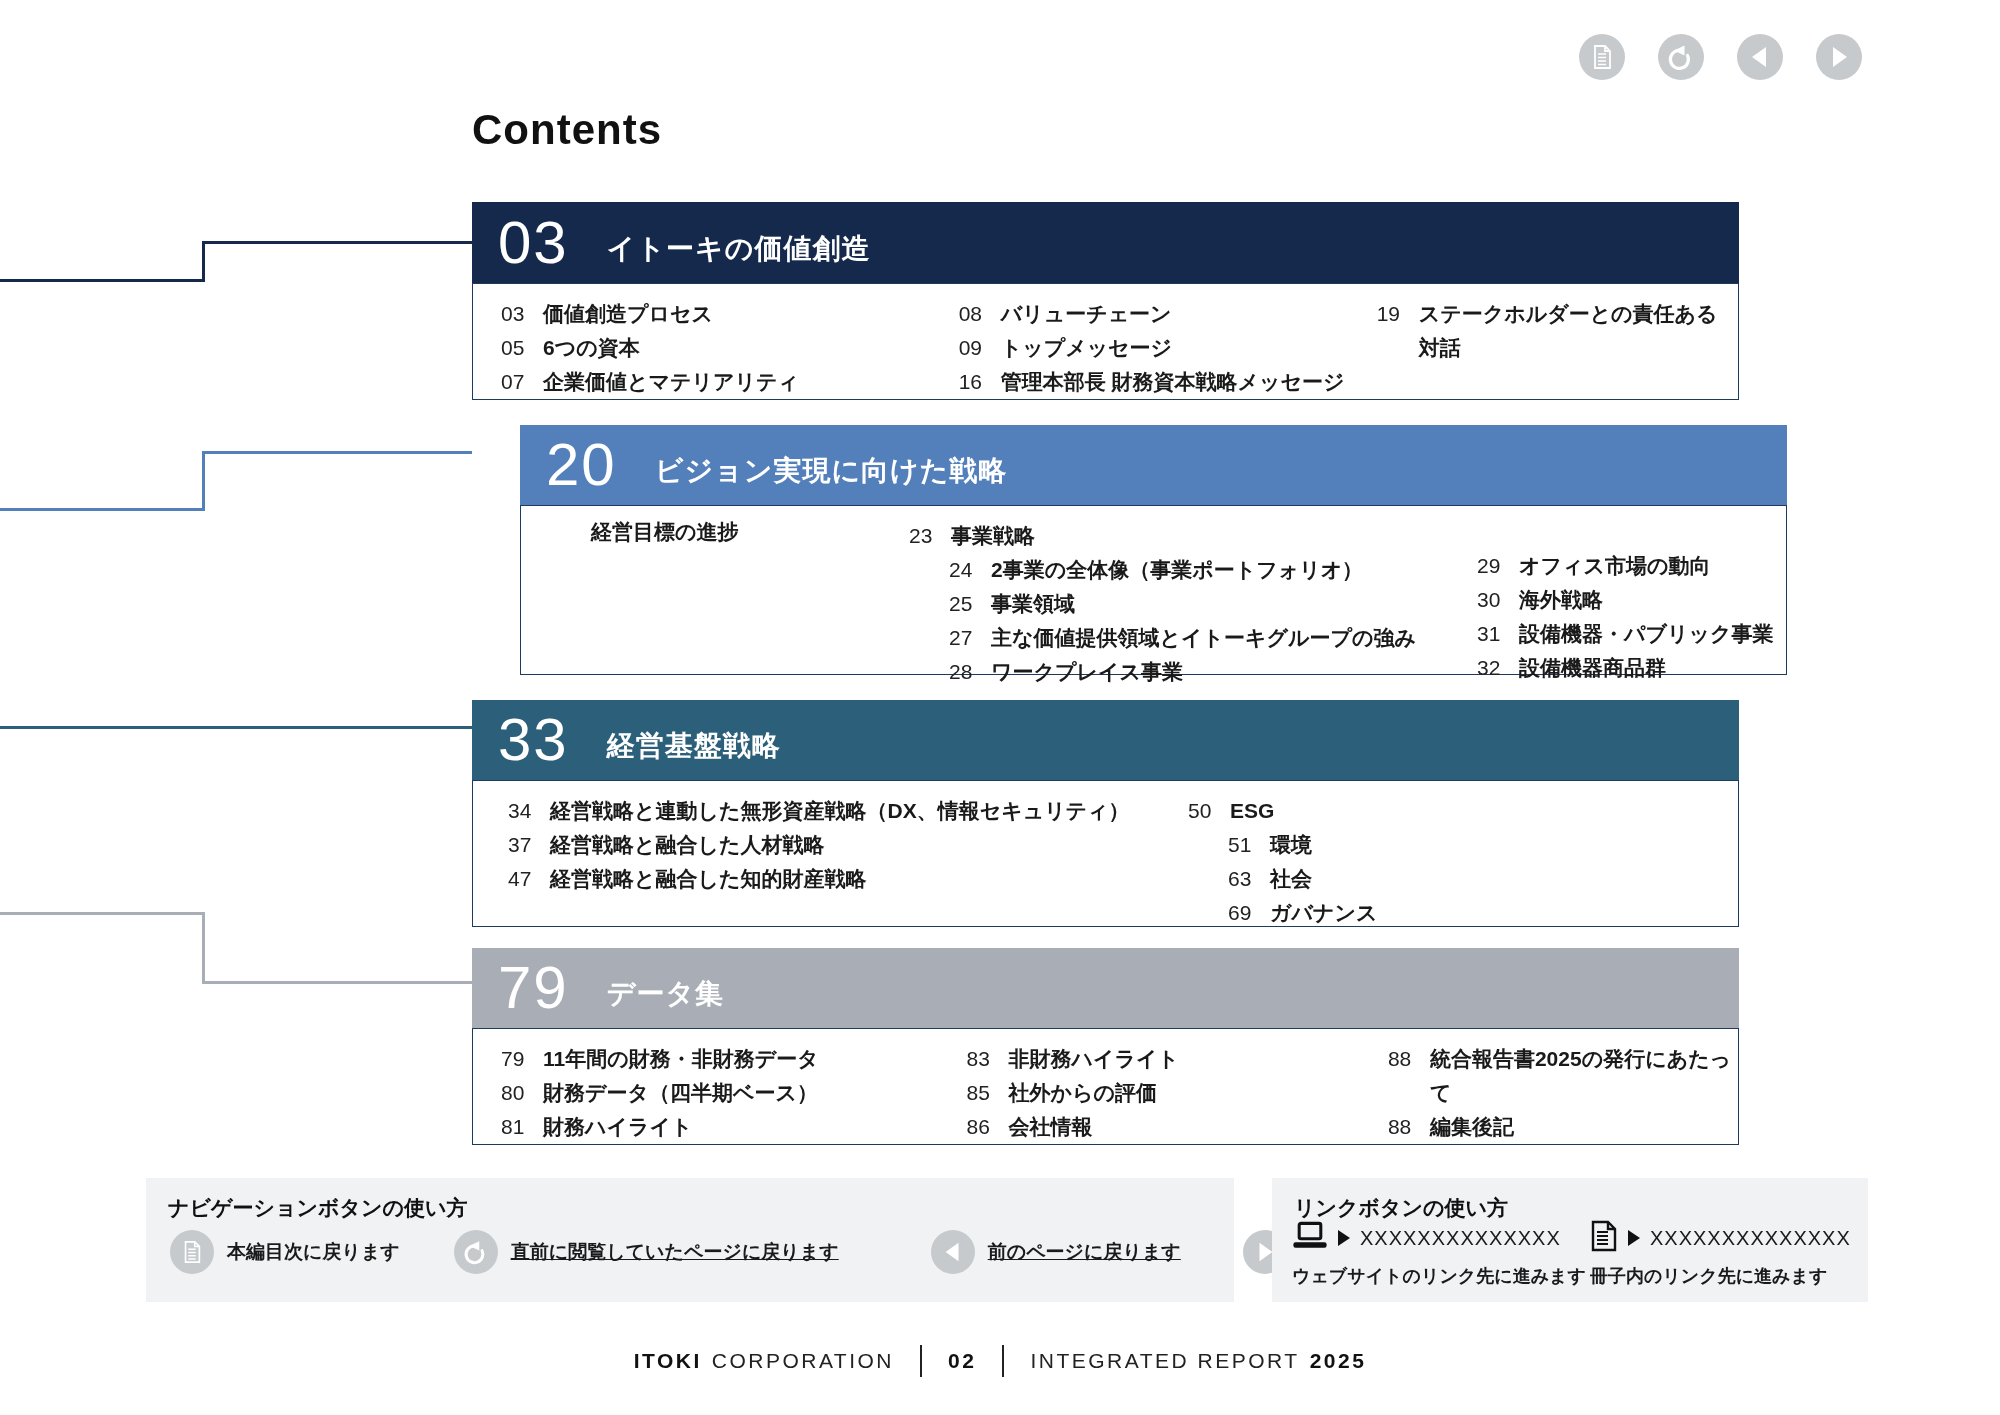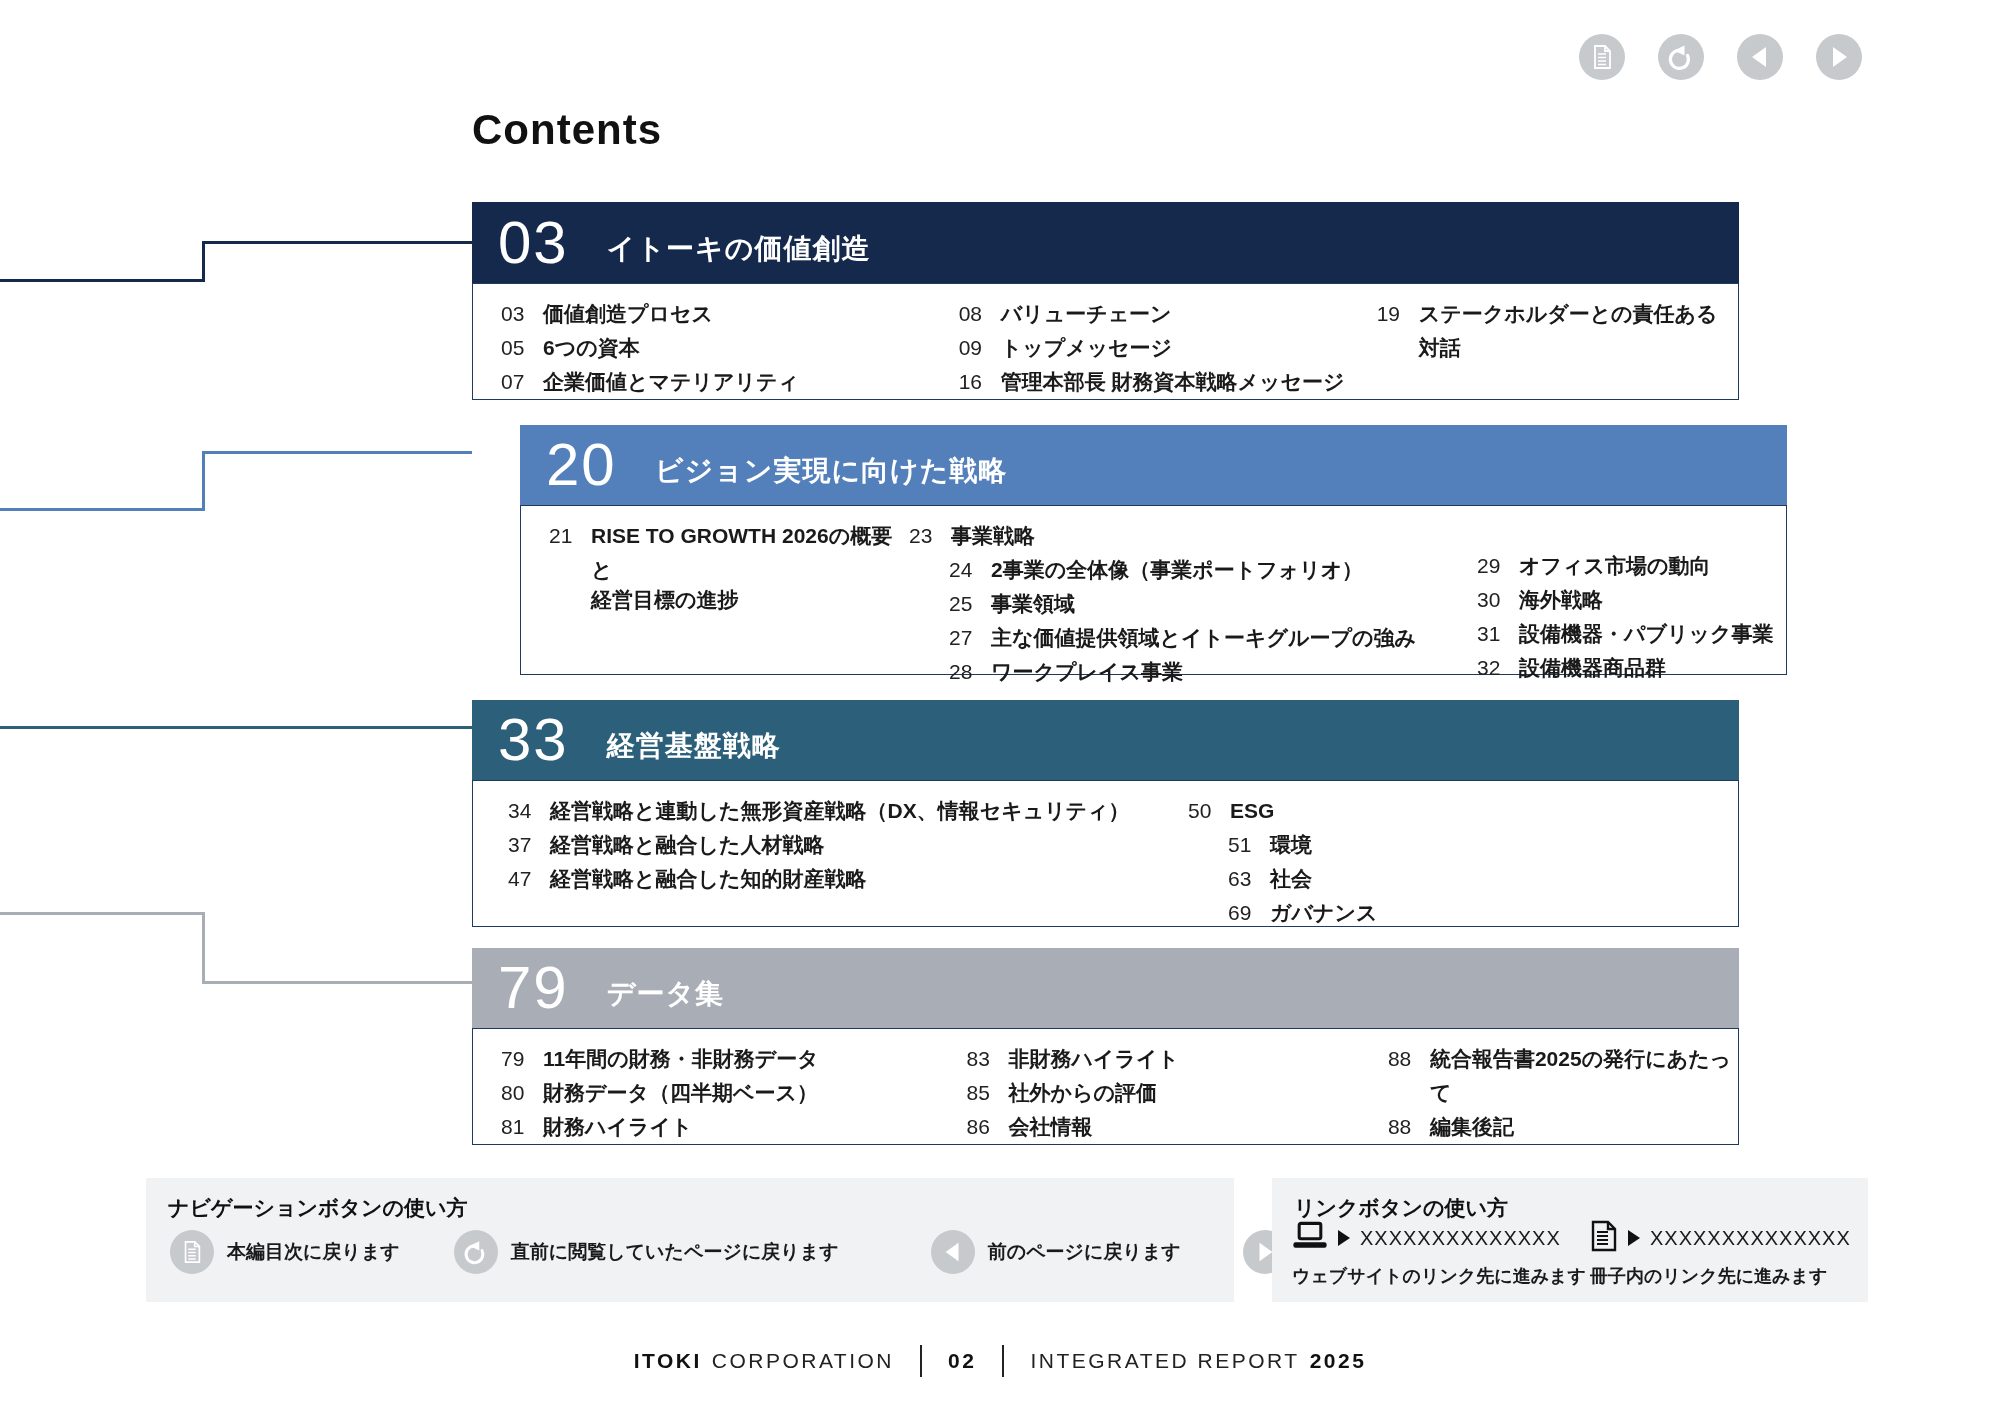--- a/index.html
+++ b/index.html
@@ -48,21 +48,21 @@
   .seg.navy{background:#15294d;} .seg.blue{background:#5380bb;}
   .seg.teal{background:#2c607a;} .seg.gray{background:#a9aeb6;}
   
   .helpbox{position:absolute;top:1178px;height:124px;background:#f1f2f3;box-sizing:border-box;}
   .help-left{left:146px;width:1088px;}
   .help-right{left:1272px;width:596px;}
   .help-title{position:absolute;left:22px;top:16px;font-size:21px;font-weight:700;color:#111;}
   .help-row{position:absolute;left:24px;top:52px;display:flex;align-items:center;}
   .pair{display:flex;align-items:center;gap:13px;}
   .pair .plabel{font-size:19px;font-weight:600;color:#1a1a1a;white-space:nowrap;}
-  .pair+.pair{margin-left:54px;}
+  .pair+.pair{margin-left:54px;text-decoration:underline;}
   .pair.g2{margin-left:54px;} .pair.g3{margin-left:92px;} .pair.g4{margin-left:62px;}
   .circ{width:44px;height:44px;border-radius:50%;background:#c6cacd;display:flex;align-items:center;justify-content:center;flex:0 0 44px;}
   
   .linkitems{position:absolute;left:20px;top:40px;display:flex;}
   .linkitem{width:280px;}
   .linkline{display:flex;align-items:center;gap:10px;height:40px;}
   .xtext{font-size:20px;letter-spacing:1px;color:#1a1a1a;}
   .tri-right{width:0;height:0;border-top:8px solid transparent;border-bottom:8px solid transparent;border-left:12px solid #111;}
   .linkdesc{font-size:18px;font-weight:600;margin-top:6px;color:#1a1a1a;white-space:nowrap;}
   
@@ -164,24 +164,20 @@
   </div>
 </div>
 
 <div class="section s2">
   <div class="sec-header">
     <span class="sec-num">20</span>
     <span class="sec-ttl">ビジョン実現に向けた戦略</span>
   </div>
   <div class="sec-body">
     <div class="col c0">
-      <div class="row">
-          <span class="num">21</span>
-          <span class="lbl">RISE TO GROWTH 2026の概要と</span>
-        </div>
       <div class="lbl2">経営目標の進捗</div>
     </div>
     <div class="col c1">
       <div class="row">
           <span class="num">23</span>
           <span class="lbl">事業戦略</span>
         </div>
       <div class="row sub">
           <span class="num">24</span>
           <span class="lbl">2事業の全体像（事業ポートフォリオ）</span>

